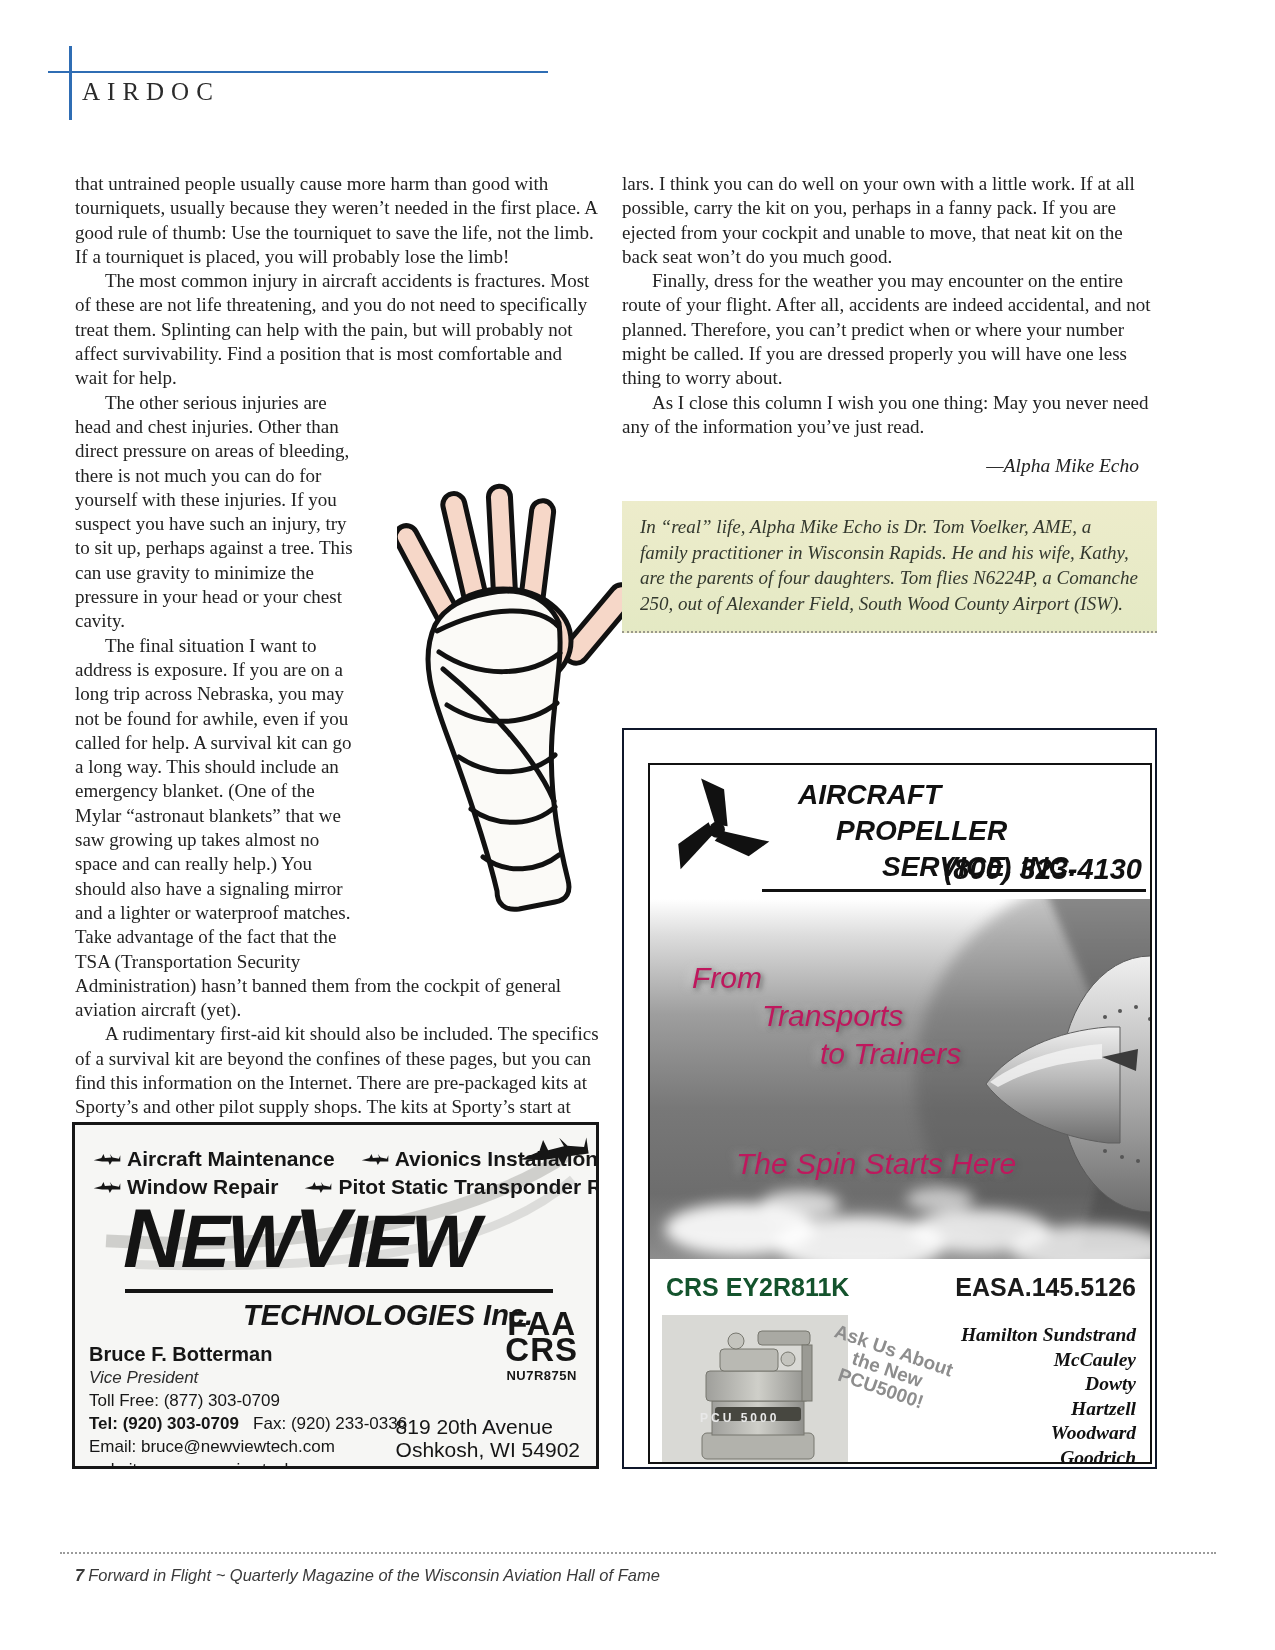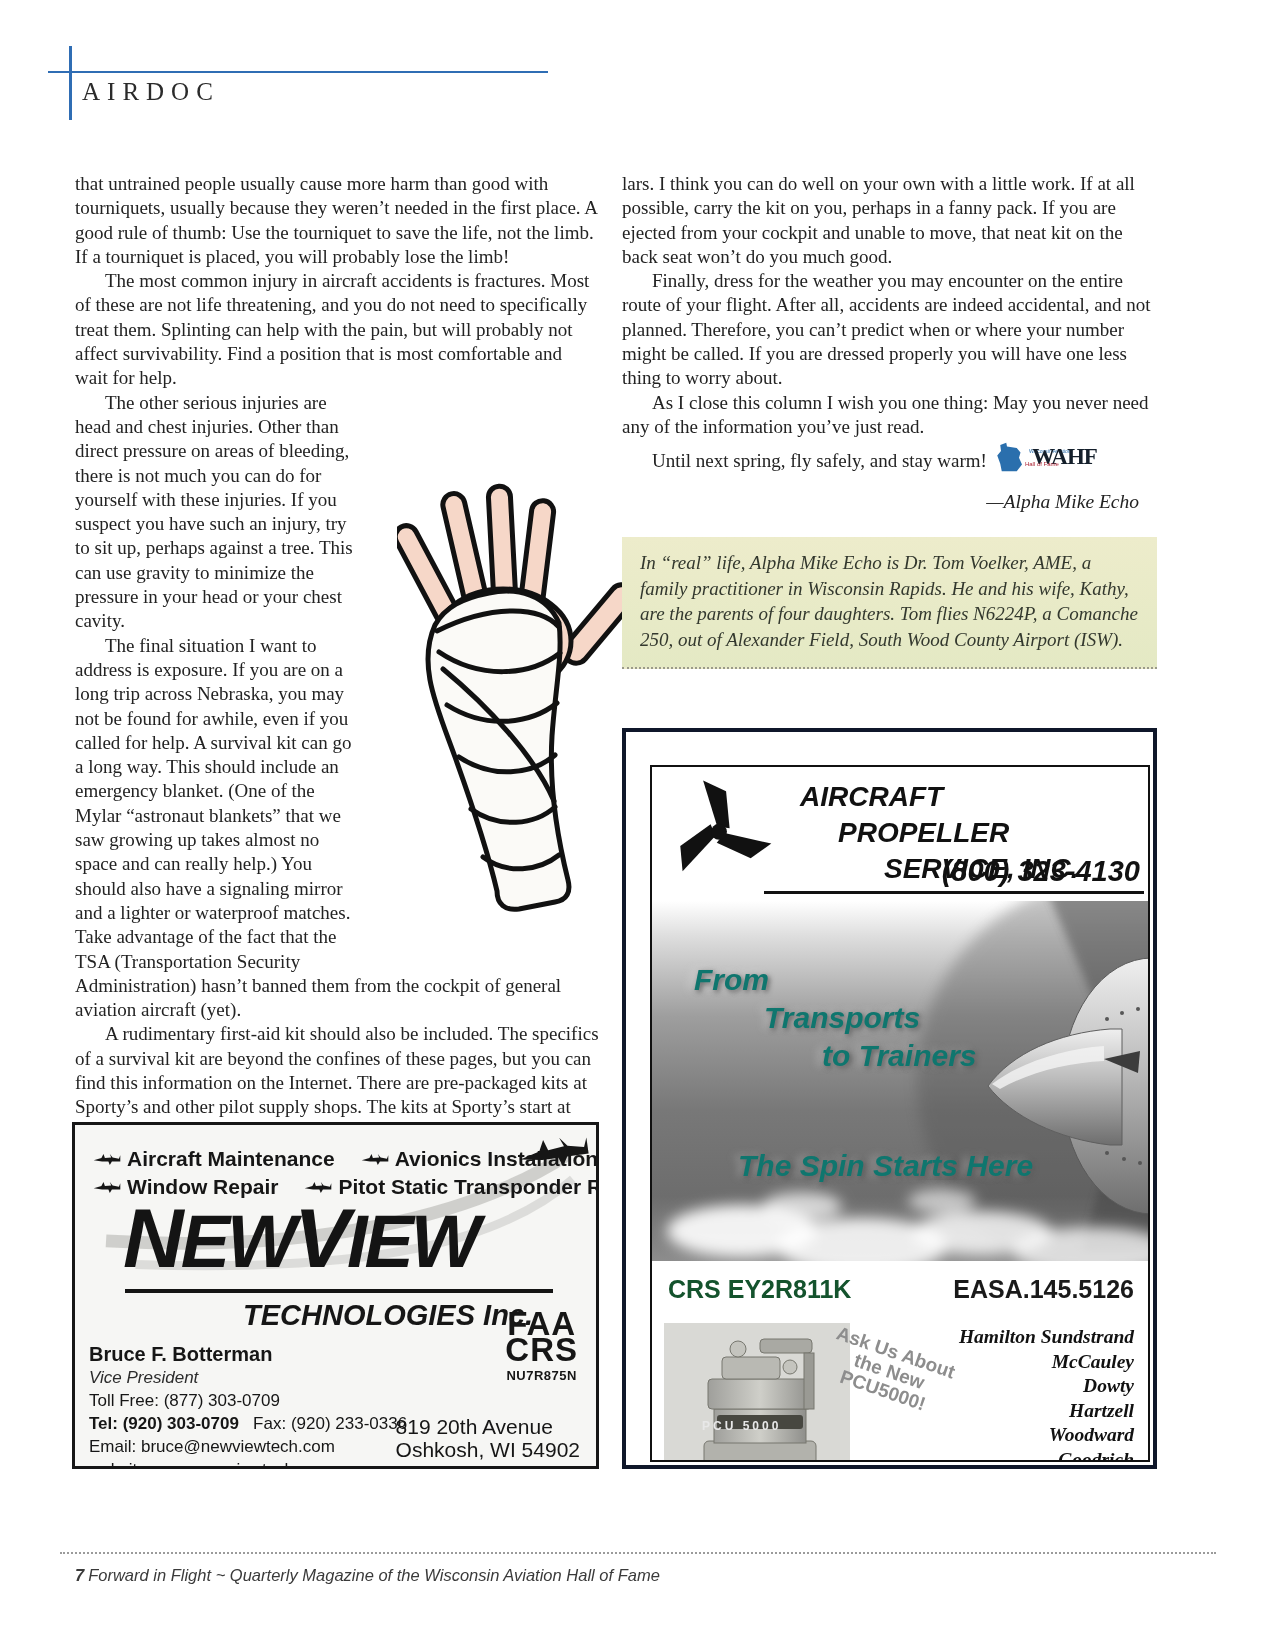--- a/index.html
+++ b/index.html
@@ -29,42 +29,42 @@
   
   .wahf { position:relative; display:inline-block; width:66px; height:36px; vertical-align:-8px; margin-left:6px; }
   .wahf-state { position:absolute; left:2px; top:2px; width:30px; height:32px; }
   .wahf-top { position:absolute; left:6px; top:0; font-family:"Liberation Sans",sans-serif; font-size:5px; color:#2a6fad; white-space:nowrap; }
   .wahf-text { position:absolute; left:9px; top:6px; font-family:"Liberation Serif",serif; font-weight:bold;
                font-size:23px; letter-spacing:-1px; color:#141f2b; }
   .wahf-sub { position:absolute; right:0; bottom:-1px; font-family:"Liberation Sans",sans-serif; font-size:6px; color:#a23; }
 
   
   .prop-ad { position:absolute; left:622px; top:728px; width:535px; height:741px; background:#fff;
-             border:4px solid #0f172a; font-family:"Liberation Sans",sans-serif; }
+             border:2px solid #0f172a; font-family:"Liberation Sans",sans-serif; }
   .prop-inner { position:absolute; left:24px; top:33px; right:3px; bottom:3px; border:2px solid #111; background:#fff; overflow:hidden; }
   .prop-hdr { position:relative; height:134px; background:#fff; }
   .prop-logo { position:absolute; left:14px; top:10px; }
   .prop-n1 { position:absolute; left:148px; top:14px; font-size:28px; font-weight:800; font-style:italic; color:#111; }
   .prop-n2 { position:absolute; left:186px; top:50px; font-size:28px; font-weight:800; font-style:italic; color:#111; }
   .prop-n3 { position:absolute; left:232px; top:86px; font-size:28px; font-weight:800; font-style:italic; color:#111; }
   .prop-phone { position:absolute; right:8px; top:88px; font-size:29px; font-weight:800; font-style:italic; color:#111; }
   .prop-rule { position:absolute; left:112px; right:4px; top:124px; height:3px; background:#111; }
   .prop-photo { position:relative; height:360px; overflow:hidden; }
   .prop-photo svg { position:absolute; left:0; top:0; }
-  .tag { position:absolute; color:#0f766e; font-style:italic; font-weight:700; font-size:30px;
+  .tag { position:absolute; color:#be185d; font-style:italic; font-weight:400; font-size:30px;
          text-shadow:2px 2px 5px rgba(90,90,90,.9), -6px 0 8px rgba(230,230,230,.35); }
   .tag1 { left:42px;  top:62px; }
   .tag2 { left:112px; top:100px; }
   .tag3 { left:170px; top:138px; }
   .tag4 { left:86px;  top:248px; }
   .prop-certs { position:relative; height:56px; background:#fff; }
   .cert-l { position:absolute; left:16px; top:14px; font-size:25px; font-weight:800; color:#14532d; }
   .cert-r { position:absolute; right:14px; top:14px; font-size:25px; font-weight:800; color:#1a1a1a; }
   .prop-bottom { position:relative; height:152px; background:#fff; }
-  .pcu-photo { position:absolute; left:12px; top:6px; width:186px; height:148px; overflow:hidden; }
+  .pcu-photo { position:absolute; left:12px; top:0; width:186px; height:148px; overflow:hidden; }
   .pcu-label { position:absolute; left:38px; top:96px; font-size:12px; font-weight:700; letter-spacing:3px; color:#e8e8e8; }
   .ask { position:absolute; left:176px; top:2px; width:150px; transform:rotate(19deg); transform-origin:left top;
          color:#8d8d8d; font-weight:800; font-size:19px; line-height:20px; text-align:center; }
   .brands { position:absolute; right:14px; top:8px; text-align:right;
             font-family:"Liberation Serif",serif; font-style:italic; font-weight:bold; font-size:19.5px; line-height:24.5px; color:#111; }
 
   
   .nv-ad { position:absolute; left:72px; top:1122px; width:527px; height:347px; background:#f6f6f4;
            border:3px solid #161616; font-family:"Liberation Sans",sans-serif; color:#161616; overflow:hidden; }
   .nv-swoosh { position:absolute; left:0; top:0; width:100%; height:100%; }
@@ -133,30 +133,20 @@
       </span><span>The other serious injuries are head and chest injuries. Other than direct pressure on areas of bleeding, there is not much you can do for yourself with these injuries. If you suspect you have such an injury, try to sit up, perhaps against a tree. This can use gravity to minimize the pressure in your head or your chest cavity.</span>
     </p>
     <p class="ind">The final situation I want to address is exposure. If you are on a long trip across Nebraska, you may not be found for awhile, even if you called for help. A survival kit can go a long way. This should include an emergency blanket. (One of the Mylar “astronaut blankets” that we saw growing up takes almost no space and can really help.) You should also have a signaling mirror and a lighter or waterproof matches. Take advantage of the fact that the TSA (Transportation Security Administration) hasn’t banned them from the cockpit of general aviation aircraft (yet).</p>
     <p class="ind">A rudimentary first-aid kit should also be included. The specifics of a survival kit are beyond the confines of these pages, but you can find this information on the Internet. There are pre-packaged kits at Sporty’s and other pilot supply shops. The kits at Sporty’s start at about $40 and go up to several hundred dol-</p>
   </div>
 
   <div class="colR">
     <p>lars. I think you can do well on your own with a little work. If at all possible, carry the kit on you, perhaps in a fanny pack. If you are ejected from your cockpit and unable to move, that neat kit on the back seat won’t do you much good.</p>
     <p class="ind">Finally, dress for the weather you may encounter on the entire route of your flight. After all, accidents are indeed accidental, and not planned. Therefore, you can’t predict when or where your number might be called. If you are dressed properly you will have one less thing to worry about.</p>
     <p class="ind">As I close this column I wish you one thing: May you never need any of the information you’ve just read.</p>
-    <p class="ind">
-      <span>Until next spring, fly safely, and stay warm!</span><span class="wahf">
-        <svg class="wahf-state" viewBox="0 0 40 42">
-          <path d="M7,5 L15,2 L16,7 L29,9 L34,15 L32,22 L36,31 L29,40 L9,40 L7,30 L3,19 L8,13 Z" fill="#2a6fad"></path>
-        </svg>
-        <span class="wahf-top">Wisconsin Aviation</span>
-        <span class="wahf-text">WAHF</span>
-        <span class="wahf-sub">Hall of Fame</span>
-      </span>
-    </p>
     <div class="byline">—Alpha Mike Echo</div>
     <div class="bio-box">
       <p>In “real” life, Alpha Mike Echo is Dr. Tom Voelker, AME, a family practitioner in Wisconsin Rapids. He and his wife, Kathy, are the parents of four daughters. Tom flies N6224P, a Comanche 250, out of Alexander Field, South Wood County Airport (ISW).</p>
     </div>
   </div>
 
   <div class="prop-ad">
     <div class="prop-inner">
       <div class="prop-hdr">
         <svg class="prop-logo" viewBox="0 0 120 120" width="106" height="106">

